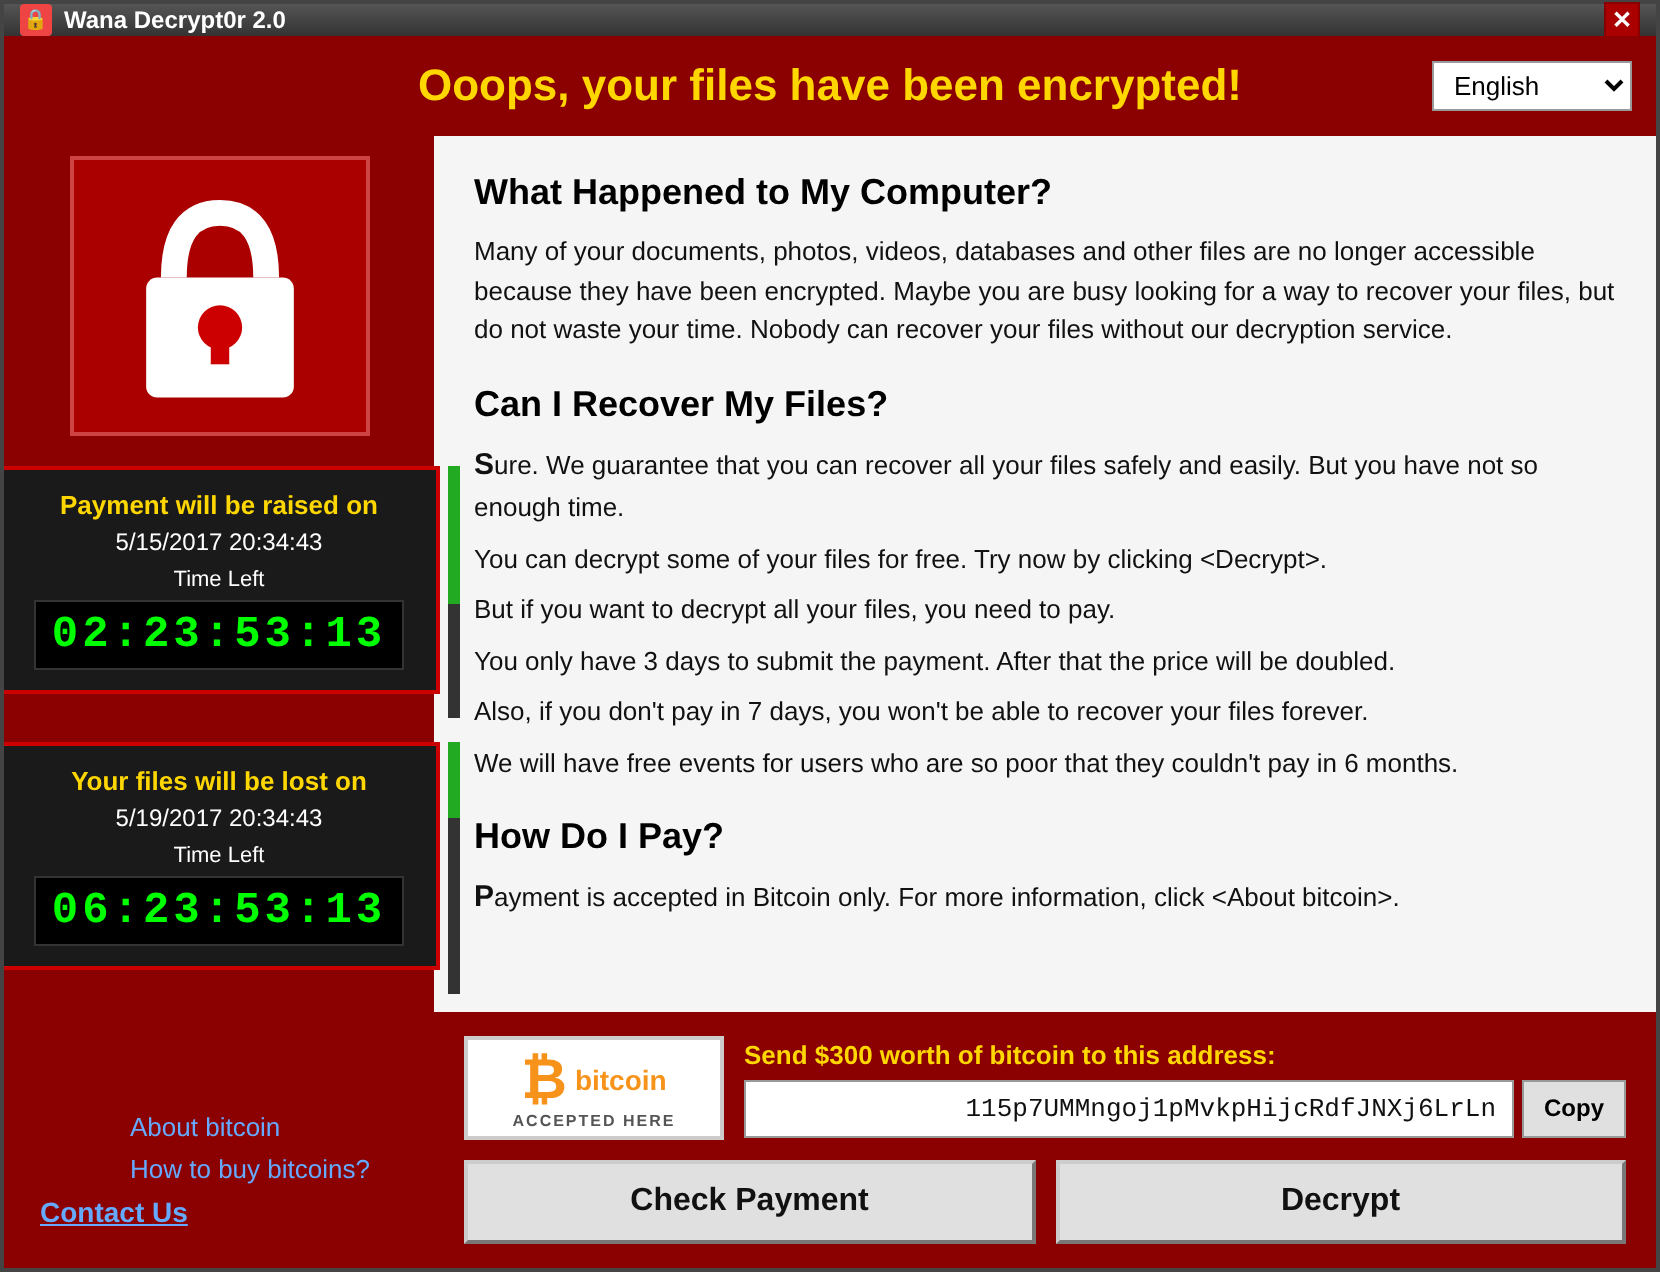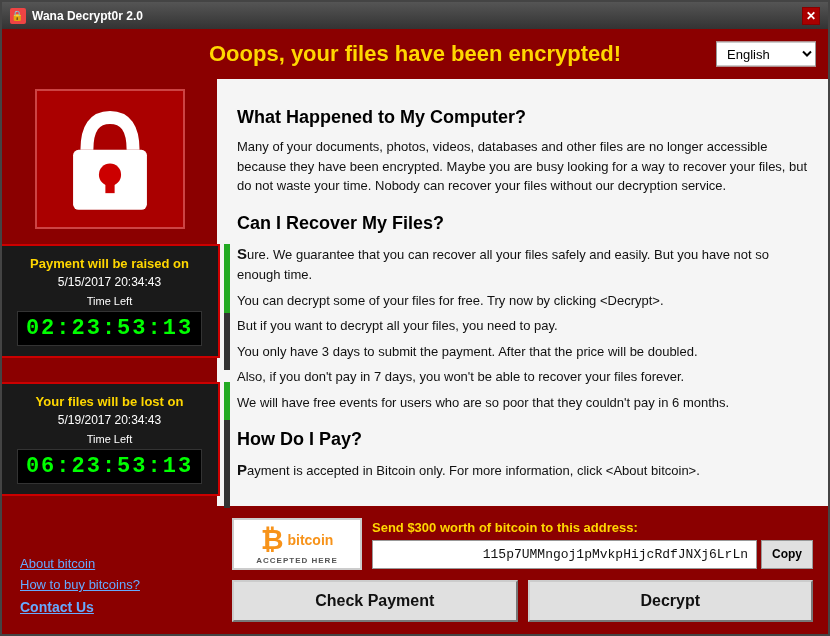--- a/index.html
+++ b/index.html
@@ -2,21 +2,21 @@
 <html><head>
   <meta charset="utf-8">
   <style>
     * { margin: 0; padding: 0; box-sizing: border-box; }
     body { width: 830px; height: 636px; overflow: hidden; font-family: 'Segoe UI', Tahoma, sans-serif; background: #c0c0c0; }
 
     .window { width: 830px; height: 636px; background: #8b0000; display: flex; flex-direction: column; border: 2px solid #444; }
 
     .title-bar {
       background: linear-gradient(to bottom, #555, #333);
-      height: 27px;
+      height: 16px;
       display: flex;
       align-items: center;
       padding: 0 8px;
       justify-content: space-between;
       flex-shrink: 0;
     }
     .title-bar-left { display: flex; align-items: center; gap: 6px; }
     .title-icon { width: 16px; height: 16px; background: #e44; border-radius: 2px; display: flex; align-items: center; justify-content: center; }
     .title-icon::after { content: '🔒'; font-size: 10px; }
     .title-text { color: #fff; font-size: 12px; font-weight: bold; }
@@ -90,21 +90,21 @@
       border: 1px solid #333;
       padding: 4px 8px;
       display: inline-block;
     }
 
     .timer-box-wrapper { position: relative; width: 220px; margin-bottom: 12px; }
     .side-progress { position: absolute; right: -10px; top: 0; width: 6px; height: 100%; background: #333; }
     .side-progress-fill { background: #22aa22; width: 100%; }
 
     .links-section { margin-top: auto; padding: 8px; width: 100%; }
-    .link-item { color: #6af; font-size: 13px; text-decoration: underline; cursor: pointer; margin-bottom: 6px; display: block; }
+    .link-item { color: #6af; font-size: 13px; cursor: pointer; margin-bottom: 6px; display: block; margin-left: 45px; }
     .contact-link { color: #6af; font-size: 14px; font-weight: bold; text-decoration: underline; cursor: pointer; }
 
     .right-panel {
       flex: 1;
       display: flex;
       flex-direction: column;
       background: #f0f0f0;
       overflow: hidden;
     }
 
@@ -112,21 +112,21 @@
       flex: 1;
       overflow-y: auto;
       padding: 15px 20px;
       background: #f5f5f5;
       font-size: 13px;
       color: #111;
       line-height: 1.5;
     }
 
     .content-area h2 { font-size: 18px; color: #000; margin-bottom: 6px; margin-top: 14px; }
-    .content-area h2:first-child { margin-top: 10px; }
+    .content-area h2:first-child { margin-top: 0; }
     .content-area p { margin-bottom: 6px; }
     .first-letter { font-weight: bold; font-size: 15px; }
 
     .bottom-panel {
       background: #8b0000;
       padding: 12px 15px;
       flex-shrink: 0;
     }
 
     .bitcoin-section {

